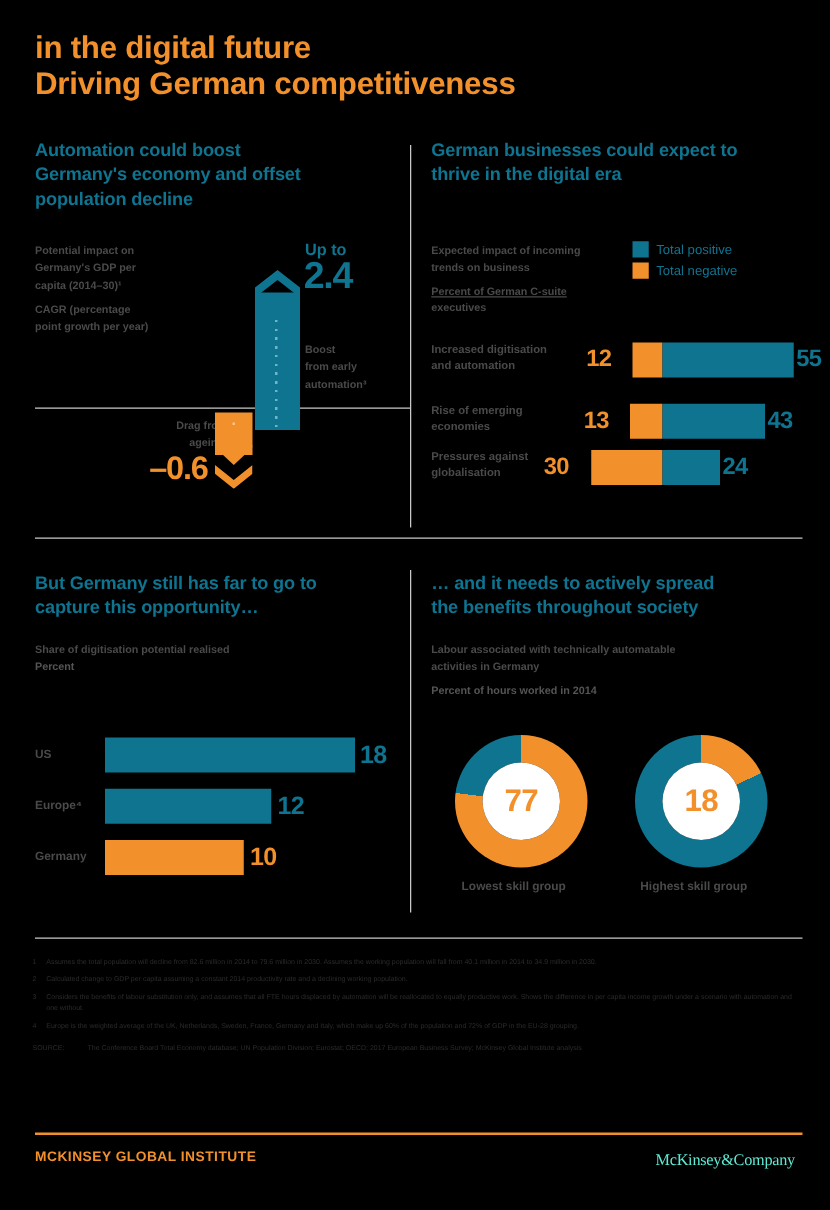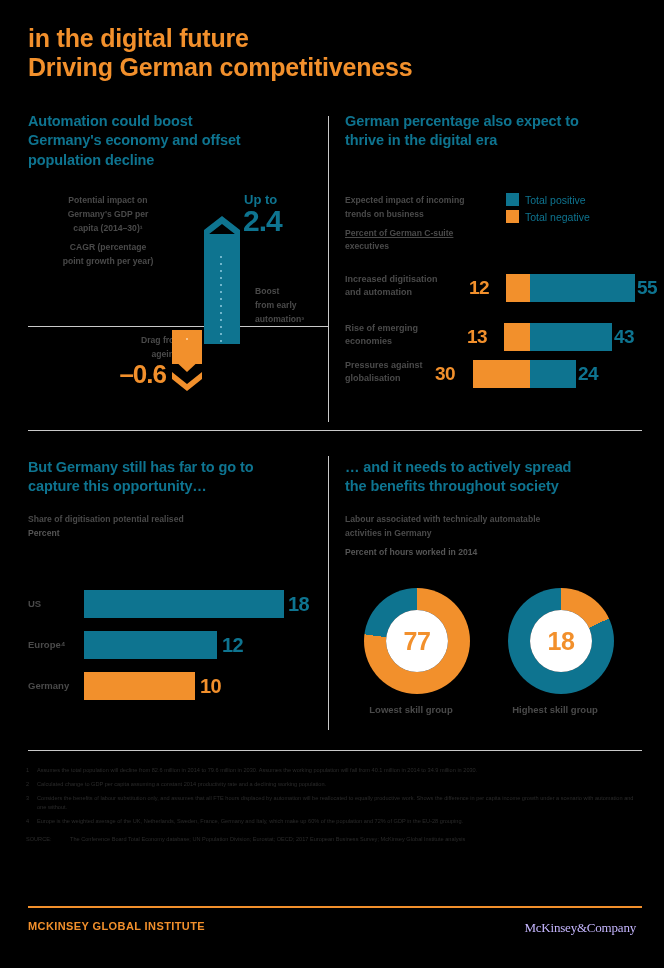--- a/index.html
+++ b/index.html
@@ -52,21 +52,21 @@
   .arrow-up .chev{
     position:absolute;left:0;top:0;width:36px;height:22px;
   }
   .uptoLabel{
     position:absolute;left:244px;top:192px;font-size:13px;color:#0E7490;font-weight:bold;
   }
   .bigTeal{
     position:absolute;left:243px;top:204px;font-size:30px;font-weight:bold;color:#0E7490;letter-spacing:-1px;
   }
   .boostLabel{
-    position:absolute;left:255px;top:272px;width:85px;font-size:8.6px;font-weight:bold;color:#4a4a4a;line-height:1.65;margin-top:12px;
+    position:absolute;left:244px;top:272px;width:85px;font-size:8.6px;font-weight:bold;color:#4a4a4a;line-height:1.65;
   }
   .boostLabel .l{display:block;}
 
   .dragLabel{
     position:absolute;left:92px;top:334px;width:90px;text-align:right;
     font-size:8.6px;font-weight:bold;color:#4a4a4a;line-height:1.6;
   }
   .dragLabel .l{display:block;}
   .bigOrange{
     position:absolute;left:88px;top:359px;width:78px;text-align:right;
@@ -149,21 +149,21 @@
   .src-tx{flex:1;}
 
   
   .mgi-logo{
     position:absolute;left:28px;top:920px;
     font-size:11px;font-weight:bold;color:#F2902C;letter-spacing:0.4px;
   }
   .mck-logo{
     position:absolute;right:28px;top:920px;
     font-family:"Liberation Serif","DejaVu Serif",serif;
-    font-size:13px;color:#c4b5fd;letter-spacing:-0.2px;
+    font-size:13px;color:#5eead4;letter-spacing:-0.2px;
   }
 </style>
 </head>
 <body>
 
 <div class="page">
 
   <div class="main-title">
     <span class="l">in the digital future</span>
     <span class="l">Driving German competitiveness</span>
@@ -176,21 +176,21 @@
   <div class="hline" style="left:28px;top:750px;width:614px;"></div>
   <div class="hline-orange" style="left:28px;top:906px;width:614px;"></div>
 
   <div class="panel" style="left:28px;top:112px;width:290px;">
     <div class="panel-title">
       <span class="l">Automation could boost</span>
       <span class="l">Germany's economy and offset</span>
       <span class="l">population decline</span>
     </div>
   </div>
-  <div class="sub-label" style="position:absolute;left:28px;top:194px;width:160px;text-align:center;">
+  <div class="sub-label" style="position:absolute;left:28px;top:194px;width:160px;">
     <span class="l">Potential impact on</span>
     <span class="l">Germany's GDP per</span>
     <span class="l">capita (2014–30)¹</span>
     <span class="l" style="margin-top:6px;">CAGR (percentage</span>
     <span class="l">point growth per year)</span>
   </div>
 
   <div class="arrow-up">
     <div class="chev">
       <svg width="36" height="22" viewBox="0 0 36 22">
@@ -223,21 +223,21 @@
     </div>
     <div class="chev">
       <svg width="30" height="19" viewBox="0 0 30 19">
           <path d="M0 0 L0 7 L15 19 L30 7 L30 0 L15 12 Z" fill="#F2902C"></path>
         </svg>
     </div>
   </div>
 
   <div class="panel" style="left:345px;top:112px;width:300px;">
     <div class="panel-title">
-      <span class="l">German percentage also expect to</span>
+      <span class="l">German businesses could expect to</span>
       <span class="l">thrive in the digital era</span>
     </div>
   </div>
   <div class="sub-label" style="position:absolute;left:345px;top:194px;width:180px;">
     <span class="l">Expected impact of incoming</span>
     <span class="l">trends on business</span>
     <span class="l" style="margin-top:5px;text-decoration:underline;">Percent of German C-suite</span>
     <span class="l">executives</span>
   </div>
 

